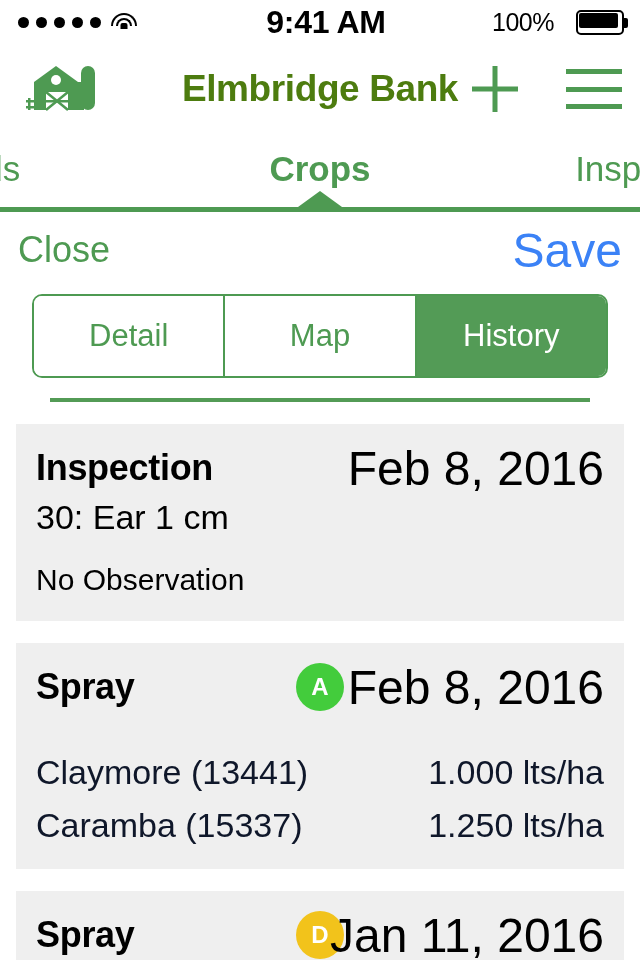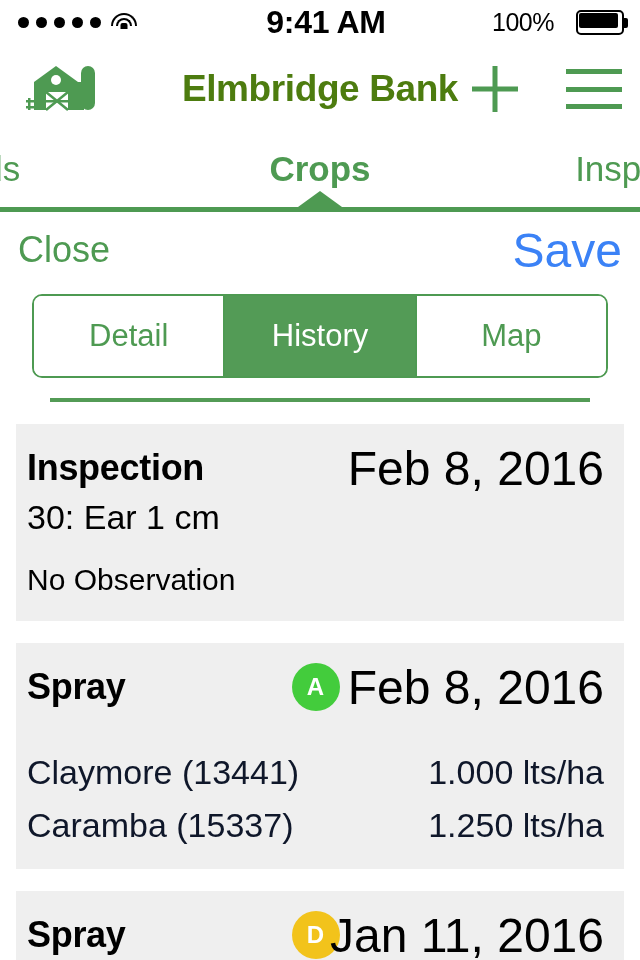--- a/index.html
+++ b/index.html
@@ -67,21 +67,21 @@
   .segwrap { padding:6px 32px 0 32px; }
   .segctl { display:flex; height:84px; border:2.5px solid #4E9A52; border-radius:10px; overflow:hidden; }
   .seg { flex:1 1 0; display:flex; align-items:center; justify-content:center;
          font-size:31px; color:#4E9A52; background:#fff; }
   .seg + .seg { border-left:2.5px solid #4E9A52; }
   .seg.active { background:#539B56; color:#ffffff; }
   .seg-rule { margin:20px 18px 0 18px; height:4px; background:#539B56; }
 
   
   .cards { padding:0 16px; }
-  .card { background:#efefef; padding:22px 20px 24px 11px; margin-top:22px; }
+  .card { background:#efefef; padding:22px 20px 24px 20px; margin-top:22px; }
   .card-head { position:relative; display:flex; align-items:center; min-height:44px; }
   .card-title { font-size:36px; font-weight:700; color:#000; letter-spacing:-0.3px; }
   .card-date  { position:absolute; right:0; top:50%; transform:translateY(-50%); font-size:48px; color:#000; }
   .badge { position:absolute; left:50%; top:50%; transform:translate(-50%,-50%);
            width:48px; height:48px; border-radius:50%; display:flex; align-items:center;
            justify-content:center; color:#fff; font-size:24px; font-weight:700; }
   .card-sub { font-size:34px; color:#000; margin-top:8px; }
   .card-note { font-size:30px; color:#000; margin-top:26px; }
   .prod-list { margin-top:44px; }
   .prod-row { position:relative; display:flex; justify-content:space-between; align-items:baseline;
@@ -159,22 +159,22 @@
   </div>
 
   <div class="actionbar">
     <div class="btn-close">Close</div>
     <div class="btn-save">Save</div>
   </div>
 
   <div class="segwrap">
     <div class="segctl">
       <div class="seg">Detail</div>
+      <div class="seg">Map</div>
       <div class="seg active">History</div>
-      <div class="seg">Map</div>
     </div>
     <div class="seg-rule"></div>
   </div>
 
   <div class="cards">
 
     <div class="card">
       <div class="card-head">
         <span class="card-title">Inspection</span>
         <span class="card-date">Feb 8, 2016</span>

